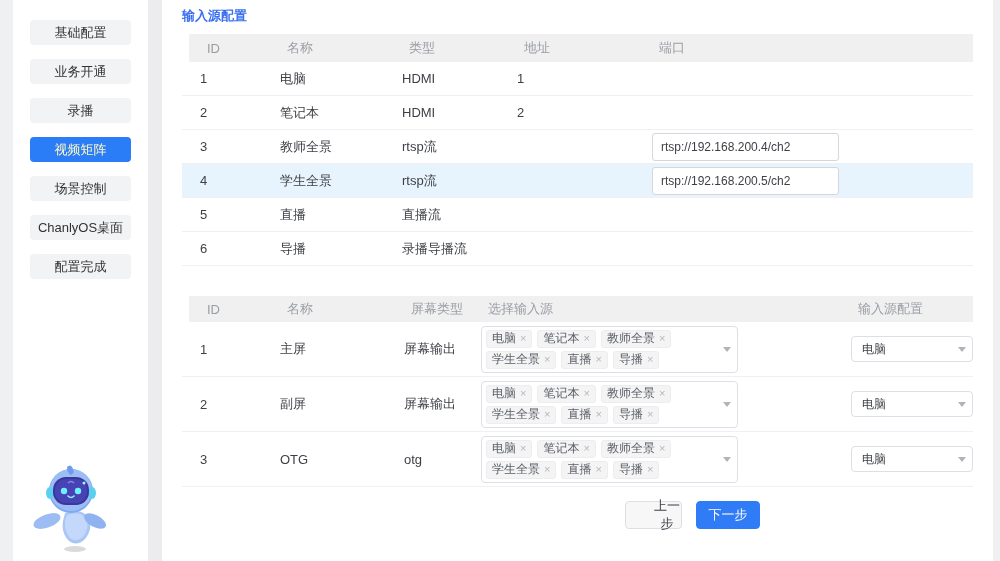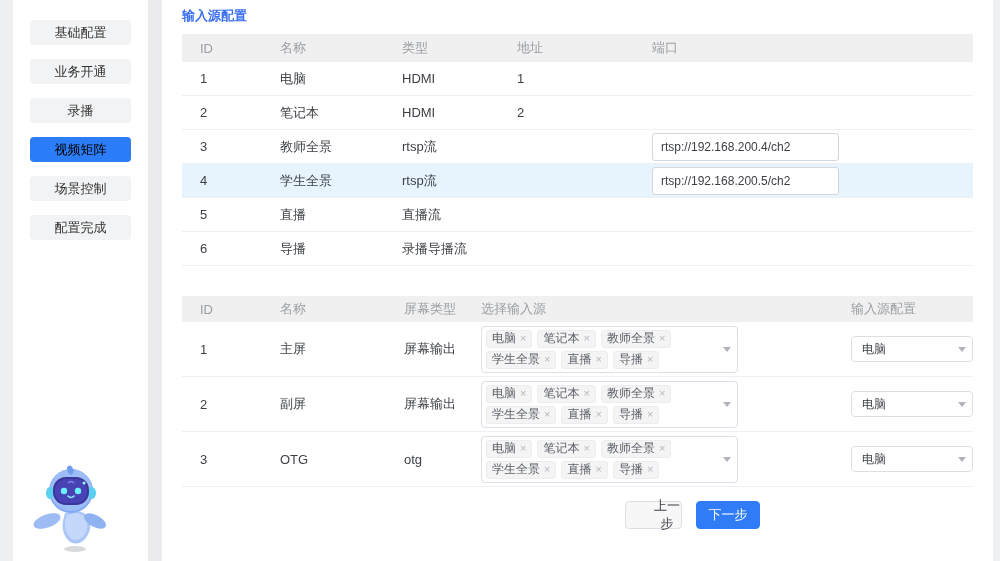--- a/index.html
+++ b/index.html
@@ -3,26 +3,26 @@
 <meta charset="utf-8">
 <style>
   * { margin:0; padding:0; box-sizing:border-box; }
   html,body { width:1000px; height:561px; }
   body { font-family:"Liberation Sans","DejaVu Sans",sans-serif; background:#eef0f1; overflow:hidden; }
   .page { display:flex; width:1000px; height:561px; }
   .edge-strip { background:#eef0f1; flex:0 0 13px; }
   .edge-strip.right { flex:0 0 7px; }
   .sidebar { flex:0 0 135px; background:#fff; position:relative; padding-top:20px; display:flex; flex-direction:column; align-items:center; gap:14px; }
   .side-btn { width:101px; height:25px; background:#f2f3f4; border:none; border-radius:4px; font-size:13px; color:#333; display:flex; align-items:center; justify-content:center; cursor:pointer; font-family:inherit; }
-  .side-btn.active { background:#2b7cf7; color:#000000; }
+  .side-btn.active { background:#2b7cf7; color:#fef9c3; }
   .gap-strip { flex:0 0 14px; background:#ececee; }
   .main { flex:1 1 auto; background:#fff; padding:8px 20px 0 20px; overflow:hidden; }
   .section-title { color:#3a6ff2; font-size:13px; font-weight:bold; line-height:16px; }
   .tbl { width:100%; }
-  .t-head { background:#f0f0f0; color:#9a9ea4; font-size:13px; }
+  .t-head { background:#f0f0f0; color:#9a9ea4; font-size:13px;margin-left:7px; }
   .t-row, .t-head { display:grid; align-items:center; padding-left:18px; }
   .t1 .t-row, .t1 .t-head { grid-template-columns:80px 122px 115px 135px 1fr; }
   .t2 .t-row, .t2 .t-head { grid-template-columns:80px 124px 77px 370px 1fr; }
   .t1 .t-head { height:28px; margin-top:10px; }
   .t2 .t-head { height:26px; margin-top:12px; }
   .t1 .t-row { height:34px; border-bottom:1px solid #eef0f3; font-size:13px; color:#3c3f44; }
   .t2 .t-row { height:55px; border-bottom:1px solid #eef0f3; font-size:13px; color:#3c3f44; }
   .t-row.hl { background:#e7f4fd; }
   .addr-input { width:187px; height:22px; border:1px solid #d4d7dc; border-radius:3px; font-size:12px; color:#3c3f44; padding:13px 8px; font-family:inherit; background:#fff; }
   .multiselect { width:257px; min-height:44px; border:1px solid #dcdfe6; border-radius:4px; background:#fff; display:flex; align-items:center; padding:3px 18px 3px 4px; position:relative; }
@@ -43,20 +43,21 @@
 
 <div class="page">
   <div class="edge-strip"></div>
 
   <aside class="sidebar">
     <button class="side-btn">基础配置</button>
     <button class="side-btn">业务开通</button>
     <button class="side-btn">录播</button>
     <button class="side-btn active">视频矩阵</button>
     <button class="side-btn">场景控制</button>
+    <button class="side-btn">ChanlyOS桌面</button>
     <button class="side-btn">配置完成</button>
 
     <svg class="mascot" viewBox="0 0 84 92">
       <ellipse cx="48" cy="86" rx="11" ry="3" fill="#d9dadb"></ellipse>
       <ellipse cx="20" cy="58" rx="14" ry="6.5" fill="#8fb2f0" transform="rotate(-20 20 58)"></ellipse>
       <ellipse cx="20" cy="58" rx="14" ry="6.5" fill="#aac6f6" opacity="0.5" transform="rotate(-20 20 58)"></ellipse>
       <path d="M38 50 Q56 44 62 56 Q66 66 58 76 Q50 84 42 78 Q34 70 36 58 Z" fill="#a9c6f6"></path>
       <path d="M40 52 Q54 47 59 56 Q63 65 56 74 Q49 80 43 75 Q37 68 38 58 Z" fill="#c3d8fa"></path>
       <ellipse cx="68" cy="58" rx="12" ry="6" fill="#8fb2f0" transform="rotate(28 68 58)"></ellipse>
       <circle cx="44" cy="28" r="22" fill="#7ea9f2"></circle>

